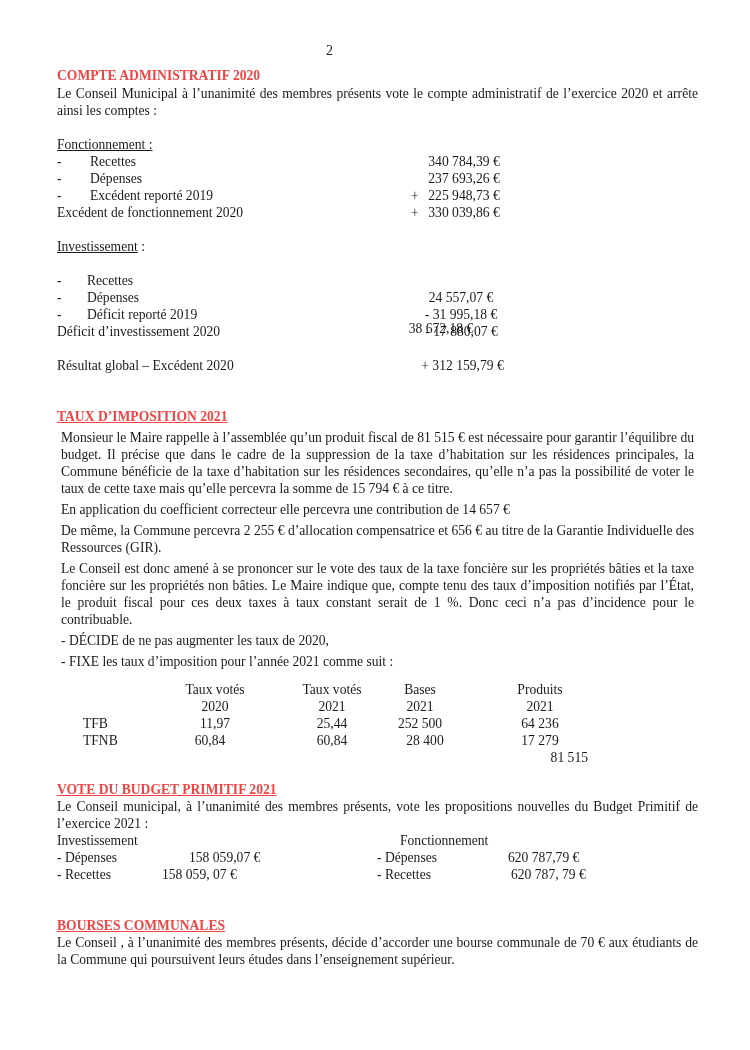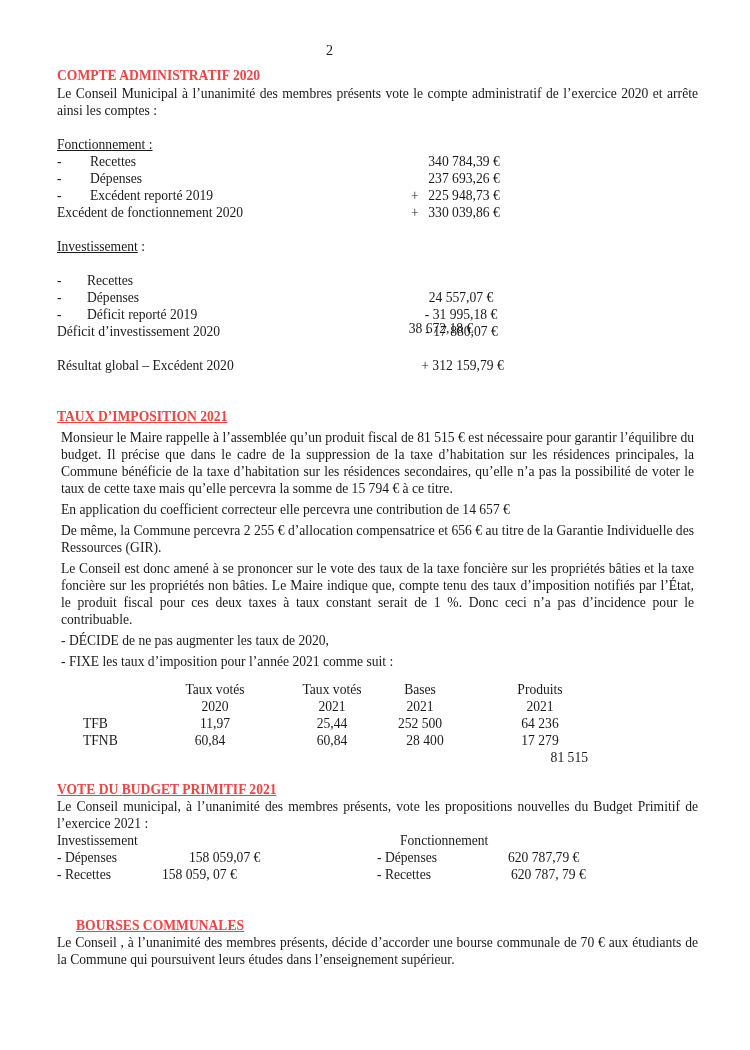--- a/index.html
+++ b/index.html
@@ -124,16 +124,16 @@
   <span class="abs" style="left:162px; top:849px;margin-left:27px;">158 059,07 €</span>
   <span class="abs" style="left:57px; top:866px;">- Recettes</span>
   <span class="abs" style="left:162px; top:866px;">158 059, 07 €</span>
 
   <div class="abs b" style="left:400px; top:832px;">Fonctionnement</div>
   <span class="abs" style="left:377px; top:849px;">- Dépenses</span>
   <span class="abs" style="left:508px; top:849px;">620 787,79 €</span>
   <span class="abs" style="left:377px; top:866px;">- Recettes</span>
   <span class="abs" style="left:511px; top:866px;">620 787, 79 €</span>
 
-  <div class="abs h u" style="left:57px; top:917px;margin-left:19px;">BOURSES COMMUNALES</div>
+  <div class="abs h u" style="left:57px; top:917px;">BOURSES COMMUNALES</div>
   <div class="para" style="top:934px;">Le Conseil , à l’unanimité des membres présents, décide d’accorder une bourse communale de 70 € aux étudiants de la Commune qui poursuivent leurs études dans l’enseignement supérieur.</div>
 
 </div>
 
 </body></html>

